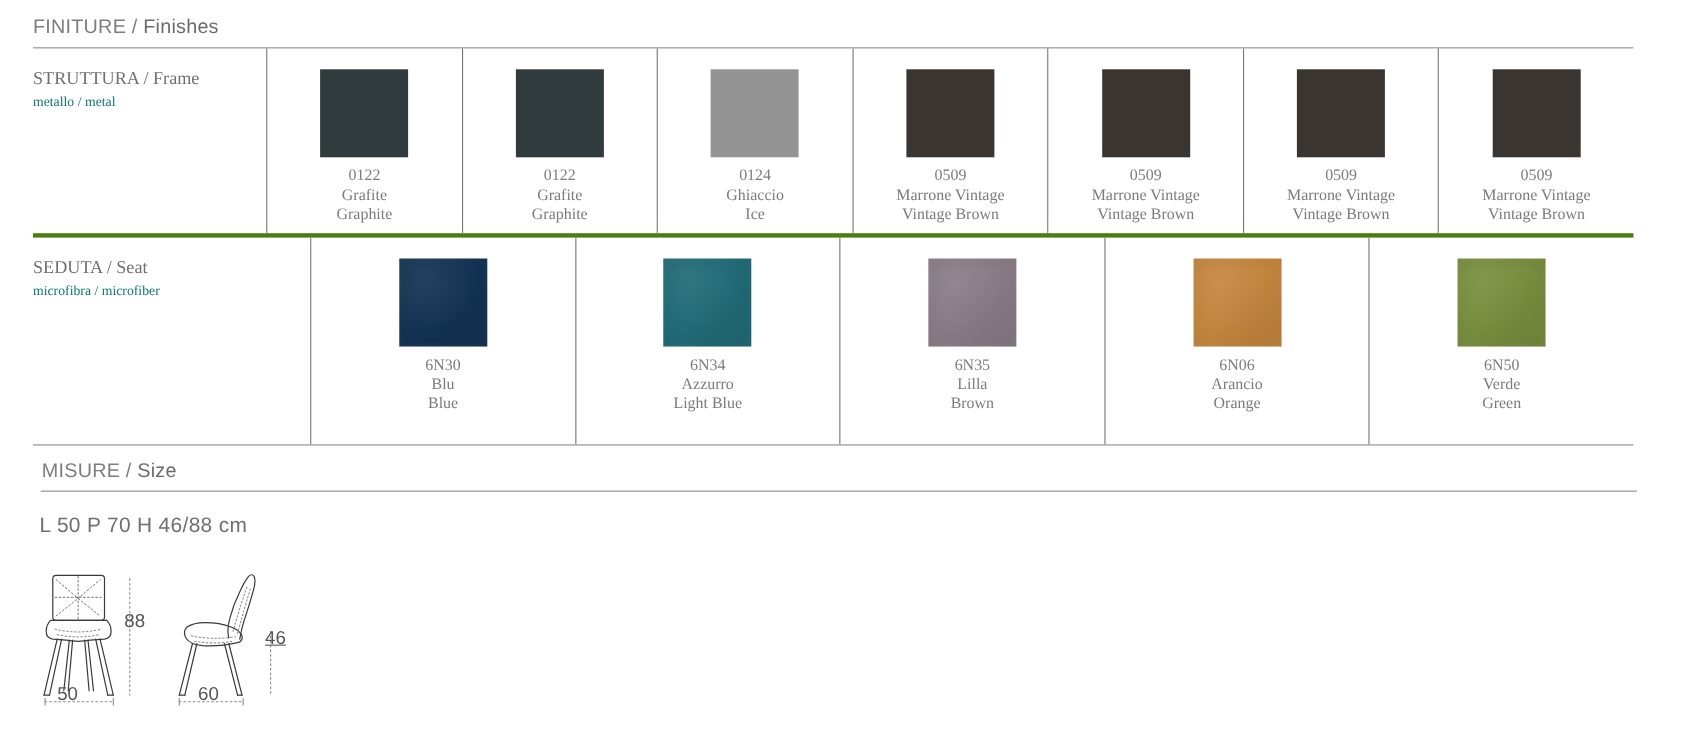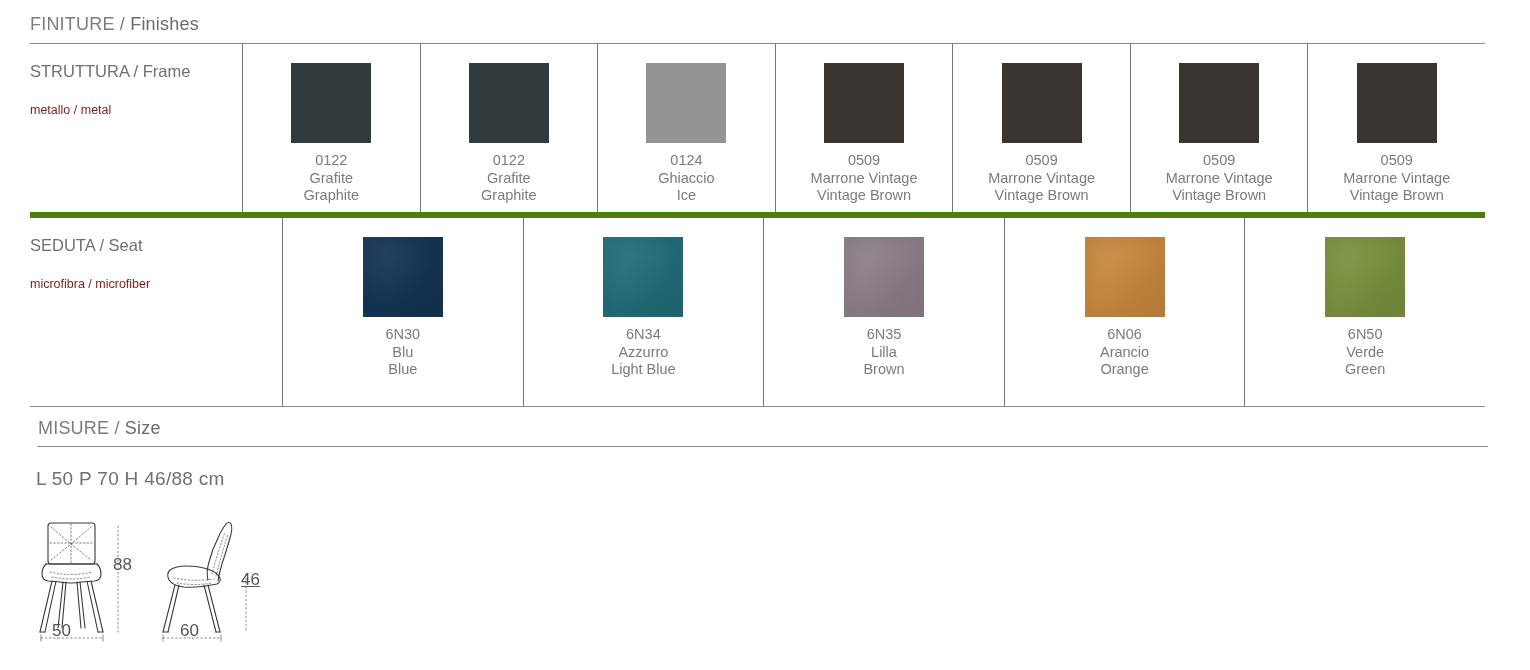--- a/index.html
+++ b/index.html
@@ -31,46 +31,47 @@
 
   
   #finishes-table {
     position: absolute;
     left: 30px;
     top: 43px;
     width: 1455px;
     border-top: 1px solid #8a8a8a;
     border-bottom: 1px solid #8a8a8a;
     box-sizing: border-box;
+    font-family: Liberation Serif, serif;
   }
   .fin-row {
     display: flex;
     align-items: stretch;
   }
   .fin-row.row-frame { height: 168px; }
   .fin-row.row-seat  { height: 188px; }
-  .fin-row + .fin-row { border-top: 6px solid #4d7c0f; gap: 40px; }
+  .fin-row + .fin-row { border-top: 4px solid #4d7c0f; gap: 40px; }
 
   .row-label {
     width: 212px;
     flex: 0 0 212px;
     padding: 17px 0 0 0;
     box-sizing: border-box;
   }
   .row-label .t1 {
     font-size: 16.5px;
     color: #6f6f6f;
     line-height: 20px;
     white-space: nowrap;
   }
   .row-label .t2 {
     font-size: 12.5px;
-    color: #7f1d1d;
+    color: #0f766e;
     line-height: 18px;
-    margin-top: 20px;
+    margin-top: 2px;
     white-space: nowrap;
   }
 
   .swatch-cells {
     display: flex;
     flex: 1 1 auto;
   }
   .cell {
     flex: 1 1 0;
     border-left: 1px solid #777777;

